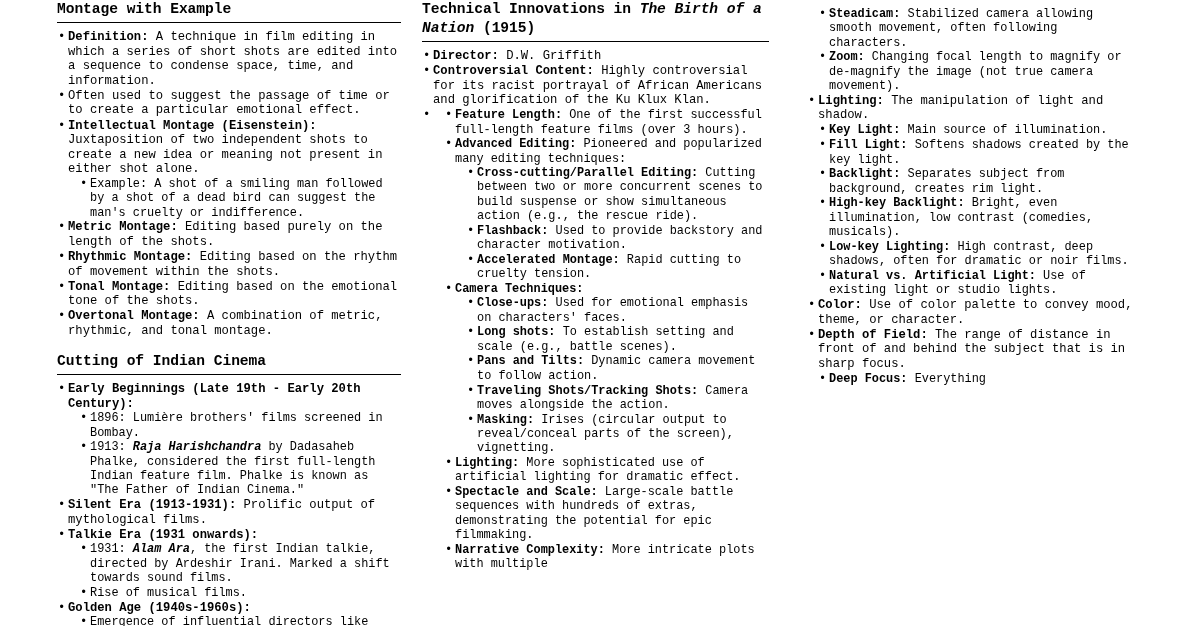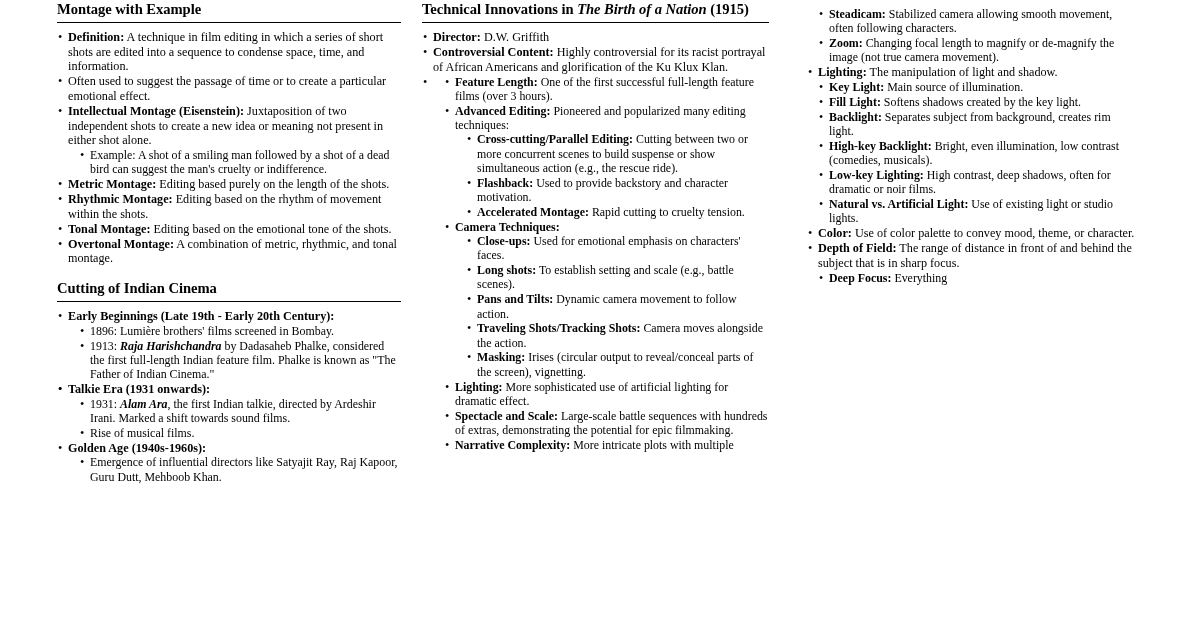--- a/index.html
+++ b/index.html
@@ -12,20 +12,21 @@
     height: 626px;
     overflow: hidden;
     font-family: "Liberation Serif", "DejaVu Serif", serif;
     color: #000000;
     -webkit-font-smoothing: antialiased;
   }
   .page {
     position: relative;
     width: 1191px;
     height: 466px;
+    font-family: Liberation Mono, monospace;
   }
   .column {
     position: absolute;
     top: 0;
   }
   #col1 { left: 57px;  width: 344px; }
   #col2 { left: 422px; width: 347px; }
   #col3 { left: 807px; width: 330px; }
 
   h2.section-heading {
@@ -102,21 +103,21 @@
       </ul>
 
     <div class="heading-gap"></div>
 
     <h2 class="section-heading">Cutting of Indian Cinema</h2>
     <ul class="lvl1" id="col1-history">
         <li class="item"><span class="bullet">•</span><span><span class="lbl">Early Beginnings (Late 19th - Early 20th Century):</span></span><ul class="lvl2">
             <li class="item"><span class="bullet">•</span><span><span>1896: Lumière brothers' films screened in Bombay.</span></span></li>
             <li class="item"><span class="bullet">•</span><span><span>1913: </span><span class="em">Raja Harishchandra</span><span> by Dadasaheb Phalke, considered the first full-length Indian feature film. Phalke is known as "The Father of Indian Cinema."</span></span></li>
           </ul></li>
-        <li class="item"><span class="bullet">•</span></li>
+        <li class="item"><span class="bullet">•</span><span><span class="lbl">Silent Era (1913-1931):</span><span> Prolific output of mythological films.</span></span></li>
         <li class="item"><span class="bullet">•</span><span><span class="lbl">Talkie Era (1931 onwards):</span></span><ul class="lvl2">
             <li class="item"><span class="bullet">•</span><span><span>1931: </span><span class="em">Alam Ara</span><span>, the first Indian talkie, directed by Ardeshir Irani. Marked a shift towards sound films.</span></span></li>
             <li class="item"><span class="bullet">•</span><span><span>Rise of musical films.</span></span></li>
           </ul></li>
         <li class="item"><span class="bullet">•</span><span><span class="lbl">Golden Age (1940s-1960s):</span></span><ul class="lvl2">
             <li class="item"><span class="bullet">•</span><span><span>Emergence of influential directors like Satyajit Ray, Raj Kapoor, Guru Dutt, Mehboob Khan.</span></span></li>
           </ul></li>
       </ul>
   </div>
 

